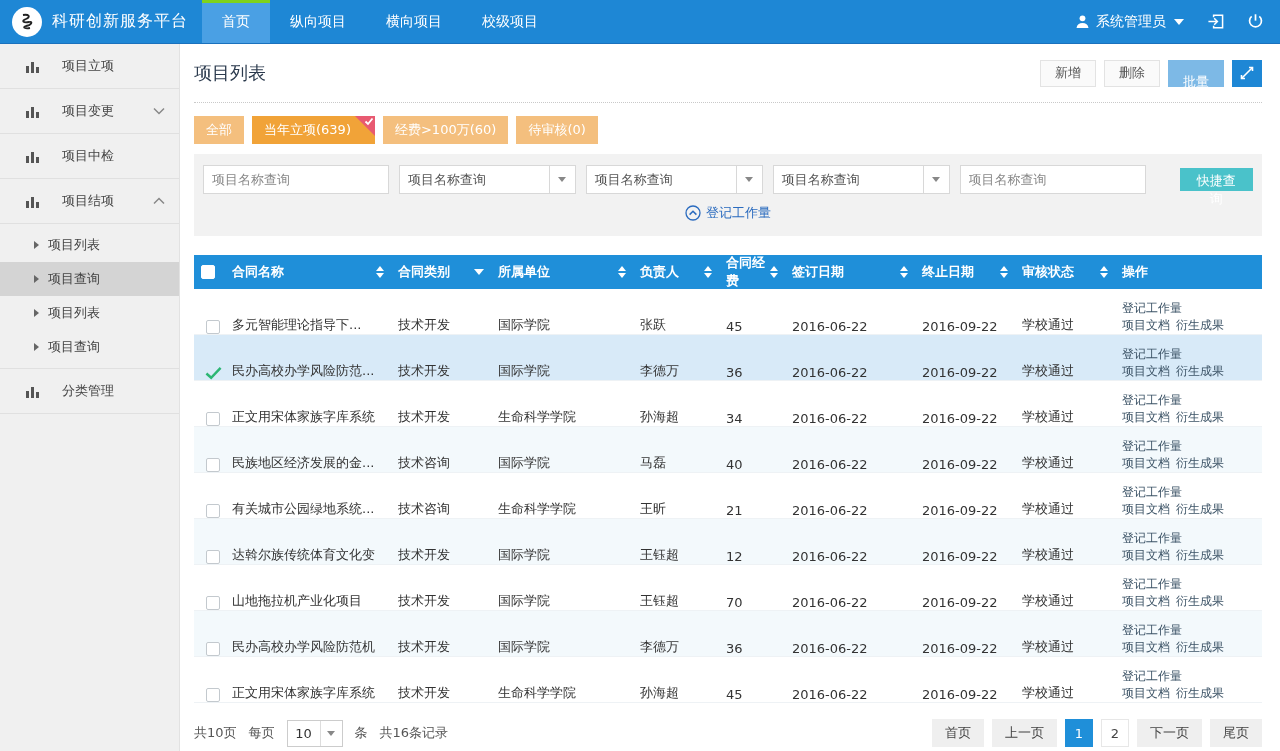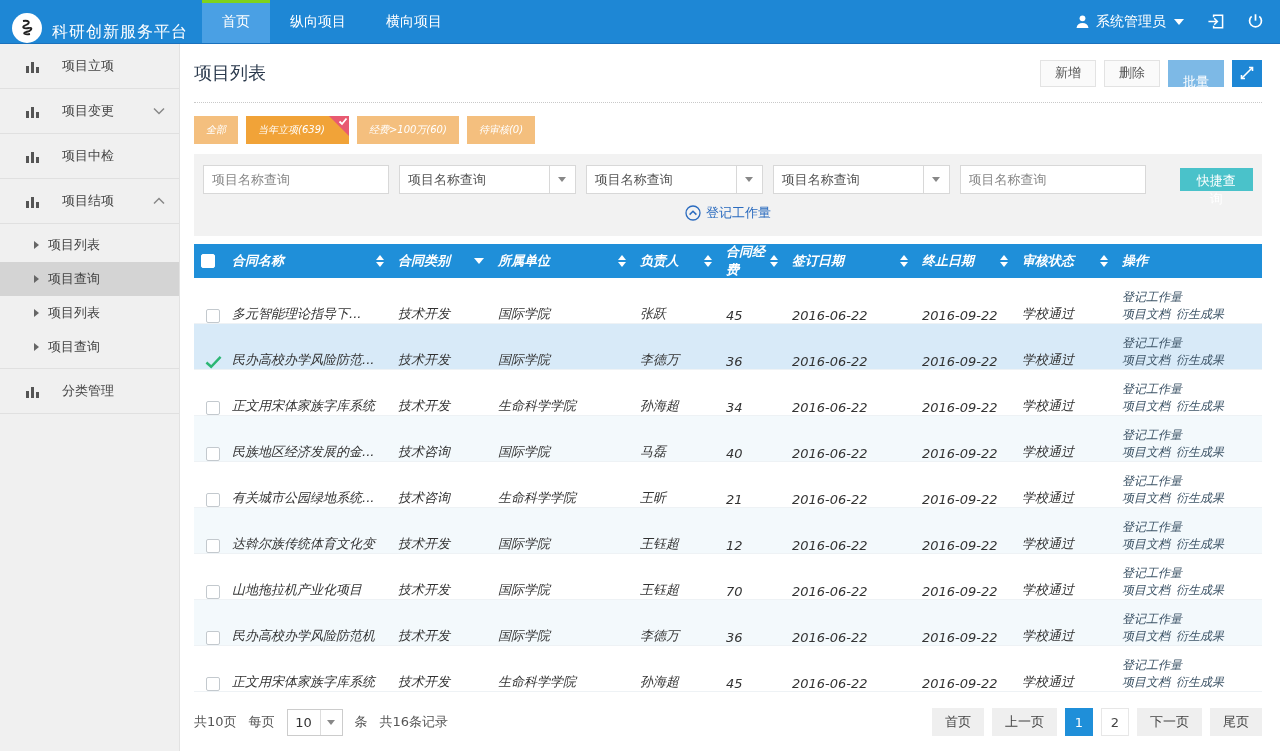--- a/index.html
+++ b/index.html
@@ -2,21 +2,21 @@
 <html style="--accent: #1e87d5; --tableHeader: #1f8fd9; --green: #7fd21c; --orange: #f4bf7e; --orangeActive: #f1a338; --teal: #4ac2ca; --link: #2a6bbf; --selRow: #d8eaf8; --badgeRed: #e85a71;"><head>
 <meta charset="utf-8">
 <title>科研创新服务平台</title>
 <style>
   * { margin:0; padding:0; box-sizing:border-box; }
   html,body { width:1280px; height:751px; overflow:hidden; }
   body { font-family:"DejaVu Sans","Liberation Sans",sans-serif; font-size:13px; color:#333; background:#fff; }
 
   
   .header { height:44px; background:var(--accent,#1e87d5); display:flex; align-items:stretch; color:#fff; border-bottom:1px solid #1a71bd; }
-  .brand { display:flex; align-items:flex-end; padding:0 14px 0 12px; }
+  .brand { display:flex; align-items:center; padding:0 14px 0 12px; }
   .logo { width:30px; height:30px; border-radius:50%; background:#fff; display:flex; align-items:center; justify-content:center; margin-right:10px; }
   .brand-name { font-size:16px; letter-spacing:1px; }
   .topnav { display:flex; align-items:stretch; }
   .nav-item { padding:0 20px; display:flex; align-items:center; font-size:14px; cursor:pointer; position:relative; }
   .nav-item.active { background:#4aa0e4; }
   .nav-item.active::before { content:""; position:absolute; top:0; left:0; right:0; height:3px; background:var(--green,#7fd21c); }
   .header-right { margin-left:auto; display:flex; align-items:center; padding-right:16px; gap:22px; }
   .user { display:flex; align-items:center; gap:6px; cursor:pointer; font-size:14px; }
   .caret-down { width:0; height:0; border-left:5px solid transparent; border-right:5px solid transparent; border-top:6px solid #fff; margin-left:2px; }
   .hicon { display:flex; align-items:center; cursor:pointer; }
@@ -35,39 +35,39 @@
   .main { flex:1; padding:0 18px 0 14px; background:#fff; }
   .title-row { height:58px; display:flex; align-items:center; justify-content:space-between; }
   .page-title { font-size:18px; font-weight:500; color:#2b3a4d; }
   .toolbar { display:flex; gap:8px; align-items:center; }
   .btn-plain { height:27px; padding:0 14px; background:#fafafa; border:1px solid #e3e3e3; color:#555; font-size:13px; cursor:pointer; font-family:inherit; }
   .btn-batch { height:27px; padding:12px 14px; background:#7db9e6; border:1px solid #7db9e6; color:#fff; font-size:13px; cursor:pointer; font-family:inherit; }
   .btn-expand { height:27px; width:30px; background:var(--accent,#1e87d5); border:none; cursor:pointer; display:flex; align-items:center; justify-content:center; }
   .dotted { border-bottom:1px dotted #c9c9c9; }
 
   .filters { margin-top:13px; display:flex; gap:8px; }
-  .filter-tab { height:28px; padding:8px 12px; display:flex; align-items:center; color:#fff; font-size:10px; background:var(--orange,#f4bf7e); cursor:pointer; position:relative;font-style:italic; }
+  .filter-tab { height:28px; padding:8px 12px; display:flex; align-items:center; color:#fff; font-size:13px; background:var(--orange,#f4bf7e); cursor:pointer; position:relative; }
   .filter-tab.active { background:var(--orangeActive,#f1a338); padding-right:24px; }
   .corner { position:absolute; top:0; right:0; width:0; height:0; border-top:20px solid var(--badgeRed,#e85a71); border-left:20px solid transparent; }
   .corner-check { position:absolute; top:1px; right:1px; }
 
   .search-panel { margin-top:10px; background:#f2f2f2; padding:11px 9px 6px; }
   .search-row { display:flex; gap:10px; align-items:center; }
   .s-input { width:186px; height:29px; border:1px solid #d8d8d8; background:#fff; padding:0 8px; font-size:13px; color:#333; font-family:inherit; }
   .s-input::placeholder { color:#888; }
   .s-select { width:186px; height:29px; border:1px solid #d8d8d8; background:#fff; display:flex; align-items:center; cursor:pointer; }
   .s-select .val { flex:1; padding:0 8px; color:#555; }
   .s-select .caret-box { width:26px; align-self:stretch; border-left:1px solid #d8d8d8; display:flex; align-items:center; justify-content:center; }
   .s-caret { width:0; height:0; border-left:4px solid transparent; border-right:4px solid transparent; border-top:5px solid #888; }
   .btn-quick { margin-left:24px; height:23px; padding:4px 12px; background:var(--teal,#4ac2ca); color:#fff; border:none; font-size:13px; cursor:pointer; font-family:inherit; }
   .more-row { text-align:center; padding:10px 0 6px; }
   .more-link { color:var(--link,#2a6bbf); text-decoration:none; display:inline-flex; align-items:center; gap:5px; font-size:13px; cursor:pointer; }
 
   
-  .grid { margin-top:8px;font-style:italic; }
+  .grid { margin-top:19px; }
   .thead { display:flex; align-items:center; height:34px; background:var(--tableHeader,#1f8fd9); color:#fff; font-weight:bold; font-size:13px; }
   .th { display:flex; align-items:center; padding:0 10px 0 4px; height:100%; }
   .sort { display:flex; flex-direction:column; gap:2px; margin-left:auto; cursor:pointer; }
   .sort .t-up { width:0; height:0; border-left:4px solid transparent; border-right:4px solid transparent; border-bottom:5px solid #fff; }
   .sort .t-dn { width:0; height:0; border-left:4px solid transparent; border-right:4px solid transparent; border-top:5px solid #fff; }
   .c-check{width:34px; display:flex; justify-content:center;}
   .c-name{width:166px;} .c-type{width:100px;} .c-unit{width:142px;} .c-owner{width:86px;}
   .c-fund{width:66px;} .c-start{width:130px;} .c-end{width:100px;} .c-status{width:100px;}
   .c-ops{flex:1;}
   .row { display:flex; align-items:flex-end; height:46px; border-bottom:1px solid #eef2f5; font-size:13px; color:#333; }
@@ -99,20 +99,21 @@
       <svg width="20" height="20" viewBox="0 0 20 20">
         <path d="M6 3 C12 2, 14 5, 9 7 C4 9, 6 11, 12 10 C16 9, 15 13, 9 14 C5 15, 8 17, 13 16" stroke="#222" stroke-width="1.8" fill="none"></path>
       </svg>
     </div>
     <span class="brand-name">科研创新服务平台</span>
   </div>
   <nav class="topnav" id="topnav">
       <div class="nav-item active">首页</div>
       <div class="nav-item">纵向项目</div>
       <div class="nav-item">横向项目</div>
+      <div class="nav-item">校级项目</div>
     </nav>
   <div class="header-right">
     <div class="user">
       <svg width="15" height="15" viewBox="0 0 16 16" fill="#fff">
         <circle cx="8" cy="4.6" r="3.1"></circle>
           <path d="M1.6 15c.4-3.4 3-5.3 6.4-5.3s6 1.9 6.4 5.3z"></path>
       </svg>
       <span>系统管理员</span>
       <span class="caret-down"></span>
     </div>

